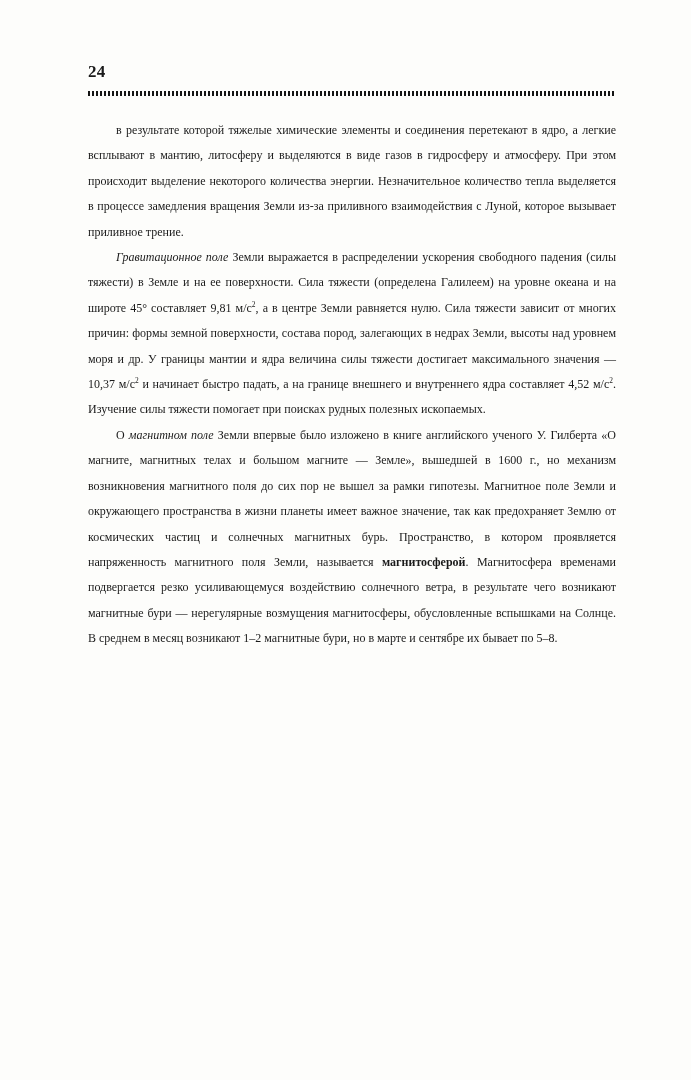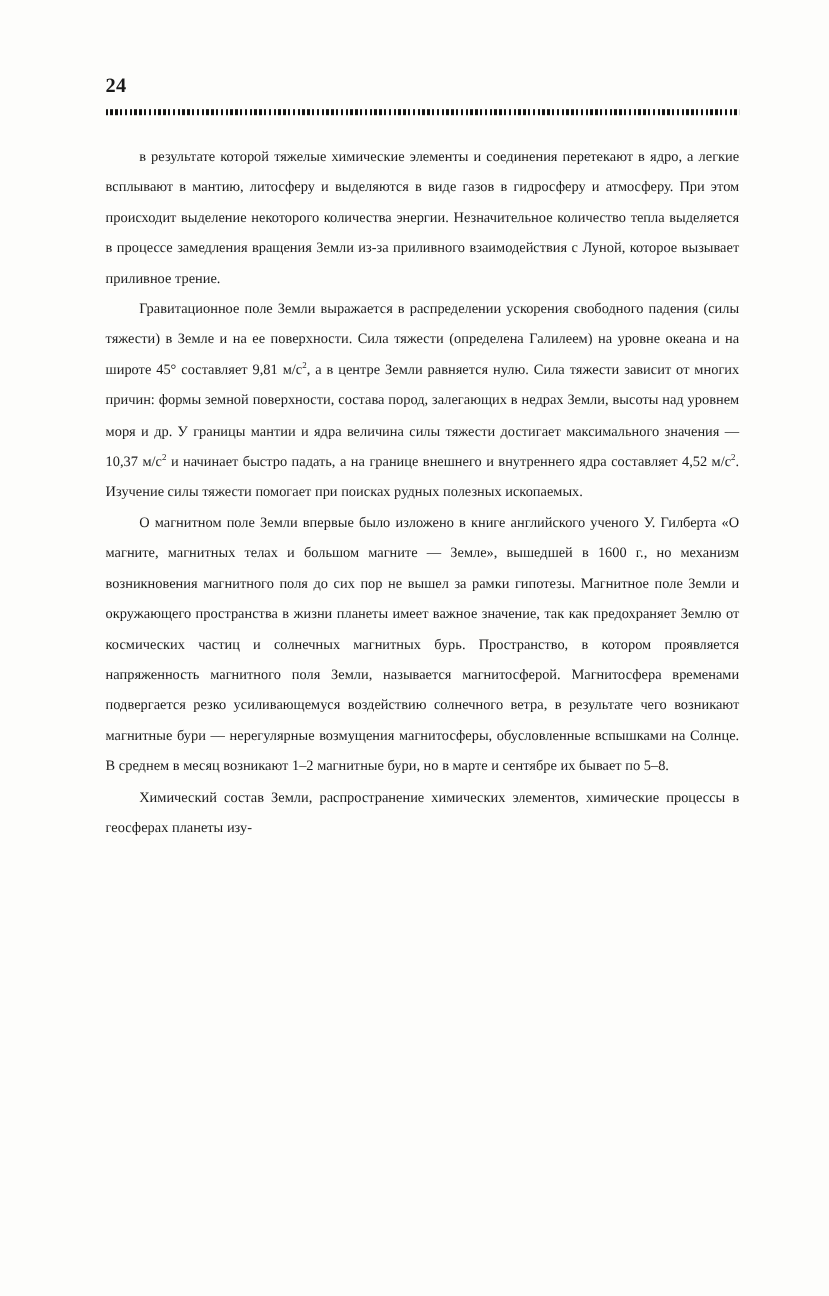--- a/index.html
+++ b/index.html
@@ -61,22 +61,22 @@
     font-size: 12px;
     line-height: 25.4px;
     text-align: justify;
     text-justify: inter-word;
     hyphens: manual;
   }
   .body p {
     margin: 0;
     text-indent: 28px;
   }
-  .it { }
-  .bd { font-weight: normal; }
+  .it { font-style: italic; }
+  .bd { font-weight: bold; }
   sup {
     font-size: 0.62em;
     vertical-align: super;
     line-height: 0;
   }
 </style>
 </head>
 <body>
 
 <div class="page">
@@ -85,17 +85,16 @@
     <div class="header">
       <div class="folio">24</div>
     </div>
 
     <div class="rule"></div>
 
     <div class="body">
         <p><span>в результате которой тяжелые химические элементы и соединения перетекают в ядро, а легкие всплывают в мантию, литосферу и выделяются в виде газов в гидросферу и атмосферу. При этом происходит выделение некоторого количества энергии. Незначительное количество тепла выделяется в процессе замедления вращения Земли из-за приливного взаимодействия с Луной, которое вызывает приливное трение.</span></p>
         <p><span class="it">Гравитационное поле</span><span> Земли выражается в распределении ускорения свободного падения (силы тяжести) в Земле и на ее поверхности. Сила тяжести (определена Галилеем) на уровне океана и на широте 45° составляет 9,81 м/с</span><sup>2</sup><span>, а в центре Земли равняется нулю. Сила тяжести зависит от многих причин: формы земной поверхности, состава пород, залегающих в недрах Земли, высоты над уровнем моря и др. У границы мантии и ядра величина силы тяжести достигает максимального значения — 10,37 м/с</span><sup>2</sup><span> и начинает быстро падать, а на границе внешнего и внутреннего ядра составляет 4,52 м/с</span><sup>2</sup><span>. Изучение силы тяжести помогает при поисках рудных полезных ископаемых.</span></p>
         <p><span>О </span><span class="it">магнитном поле</span><span> Земли впервые было изложено в книге английского ученого У. Гилберта «О магните, магнитных телах и большом магните — Земле», вышедшей в 1600 г., но механизм возникновения магнитного поля до сих пор не вышел за рамки гипотезы. Магнитное поле Земли и окружающего пространства в жизни планеты имеет важное значение, так как предохраняет Землю от космических частиц и солнечных магнитных бурь. Пространство, в котором проявляется напряженность магнитного поля Земли, называется </span><span class="bd">магнитосферой</span><span>. Магнитосфера временами подвергается резко усиливающемуся воздействию солнечного ветра, в результате чего возникают магнитные бури — нерегулярные возмущения магнитосферы, обусловленные вспышками на Солнце. В среднем в месяц возникают 1–2 магнитные бури, но в марте и сентябре их бывает по 5–8.</span></p>
-        <p><span class="bd">Химический состав</span><span> Земли, распространение химических элементов, химические процессы в геосферах планеты изу-</span></p>
       </div>
 
   </div>
 </div>
 
 </body></html>

